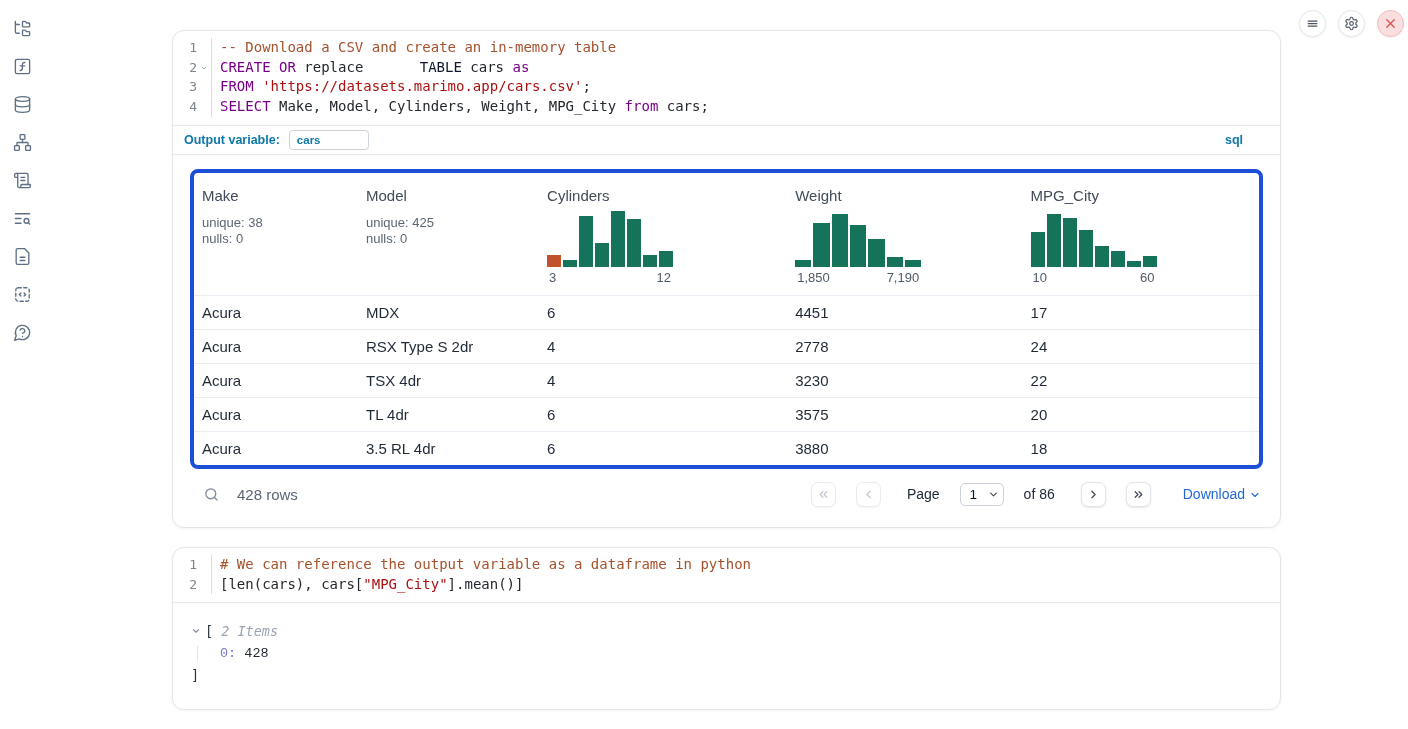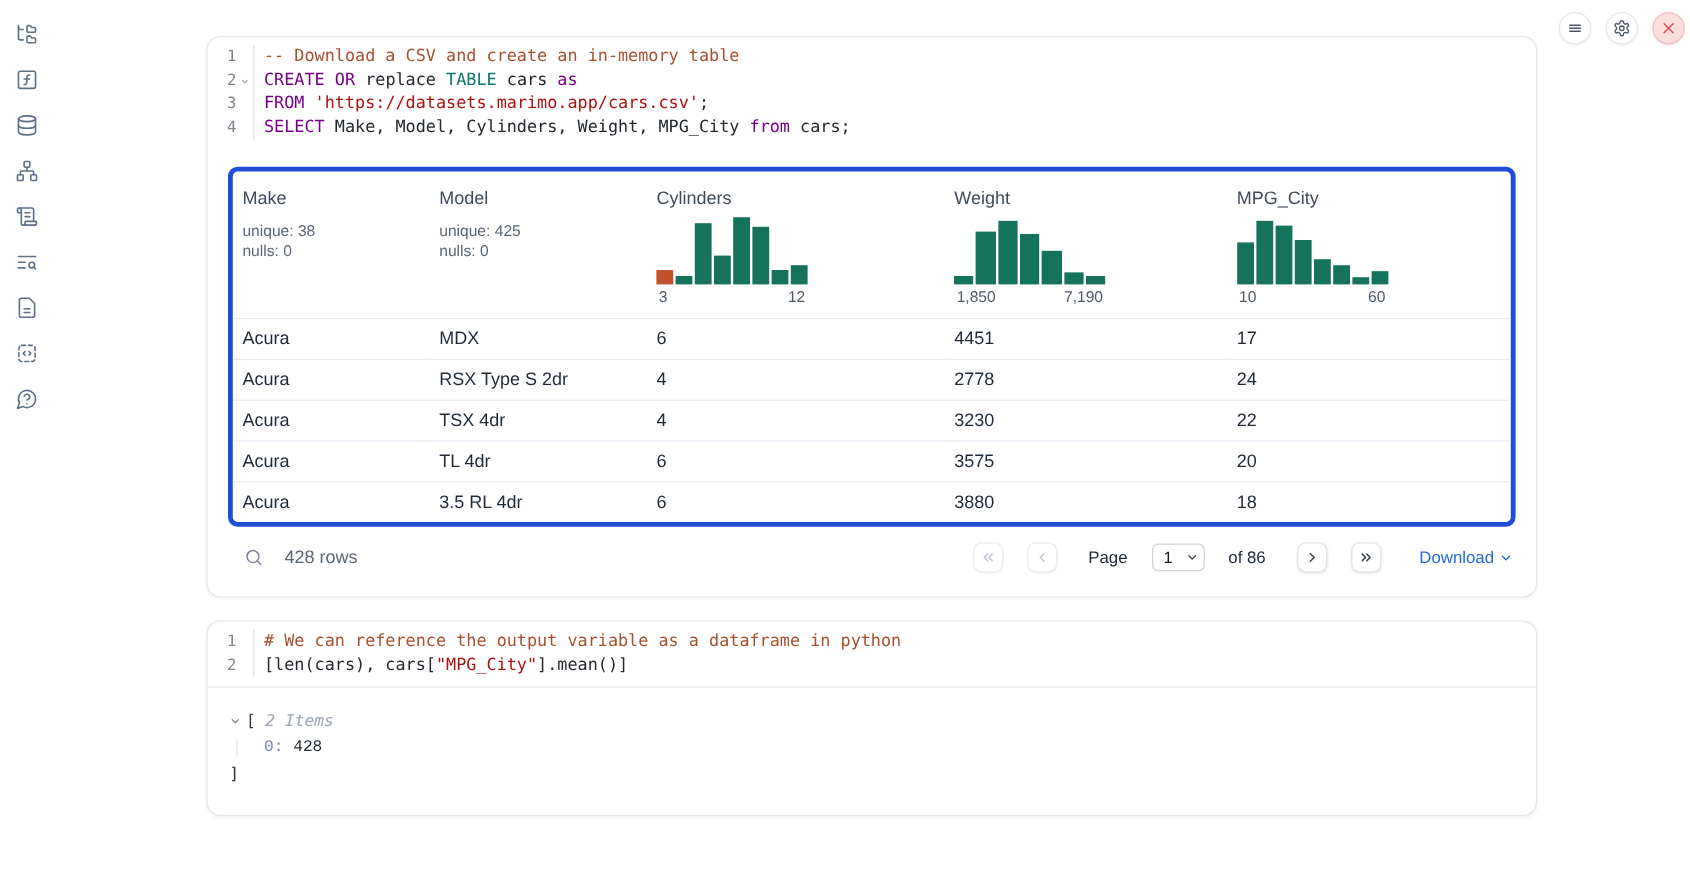--- a/index.html
+++ b/index.html
@@ -191,33 +191,38 @@
           <span class="fold"></span>
           <span class="code-text"><span style="color: rgb(165, 81, 45);">-- Download a CSV and create an in-memory table</span></span>
         </div>
         <div class="code-line">
           <span class="gutter">2</span>
           <span class="fold">
             <svg width="8" height="8" viewBox="0 0 24 24" fill="none" stroke="#9aa2ad" stroke-width="3" stroke-linecap="round" stroke-linejoin="round">
               <path d="m6 9 6 6 6-6"></path>
             </svg>
           </span>
-          <span class="code-text"><span style="color: rgb(119, 0, 136); text-align: center;">CREATE</span><span style="color: rgb(35, 39, 46);"> </span><span style="color: rgb(119, 0, 136);">OR</span><span style="color: rgb(35, 39, 46);"> replace </span><span style="color: #0f766e;">TABLE</span><span style="color: rgb(35, 39, 46);"> cars </span><span style="color: rgb(119, 0, 136); margin-top: 44px;">as</span></span>
+          <span class="code-text"><span style="color: rgb(119, 0, 136); text-align: center;">CREATE</span><span style="color: rgb(35, 39, 46);"> </span><span style="color: rgb(119, 0, 136);">OR</span><span style="color: rgb(35, 39, 46);"> replace </span><span style="color: #0f172a; margin-left: 48px;">TABLE</span><span style="color: rgb(35, 39, 46);"> cars </span><span style="color: rgb(119, 0, 136); margin-top: 44px;">as</span></span>
         </div>
         <div class="code-line">
           <span class="gutter">3</span>
           <span class="fold"></span>
           <span class="code-text"><span style="color: rgb(119, 0, 136);">FROM</span><span style="color: rgb(35, 39, 46);"> </span><span style="color: rgb(170, 17, 17);">'https://datasets.marimo.app/cars.csv'</span><span style="color: rgb(35, 39, 46);">;</span></span>
         </div>
         <div class="code-line">
           <span class="gutter">4</span>
           <span class="fold"></span>
           <span class="code-text"><span style="color: rgb(119, 0, 136);">SELECT</span><span style="color: rgb(35, 39, 46);"> Make, Model, Cylinders, Weight, MPG_City </span><span style="color: rgb(119, 0, 136);">from</span><span style="color: rgb(35, 39, 46);"> cars;</span></span>
         </div>
       </div>
+    <div class="outvar">
+      <span class="ov-label">Output variable:</span>
+      <input class="ov-input" value="cars" style="">
+      <span class="lang-badge">sql</span>
+    </div>
 
     <div class="cell-output">
       <div class="data-table">
         <table>
           <colgroup>
             <col style="width:15.4%">
               <col style="width:17%">
               <col style="width:23.3%">
               <col style="width:22.1%">
               <col style="width:22.2%">

